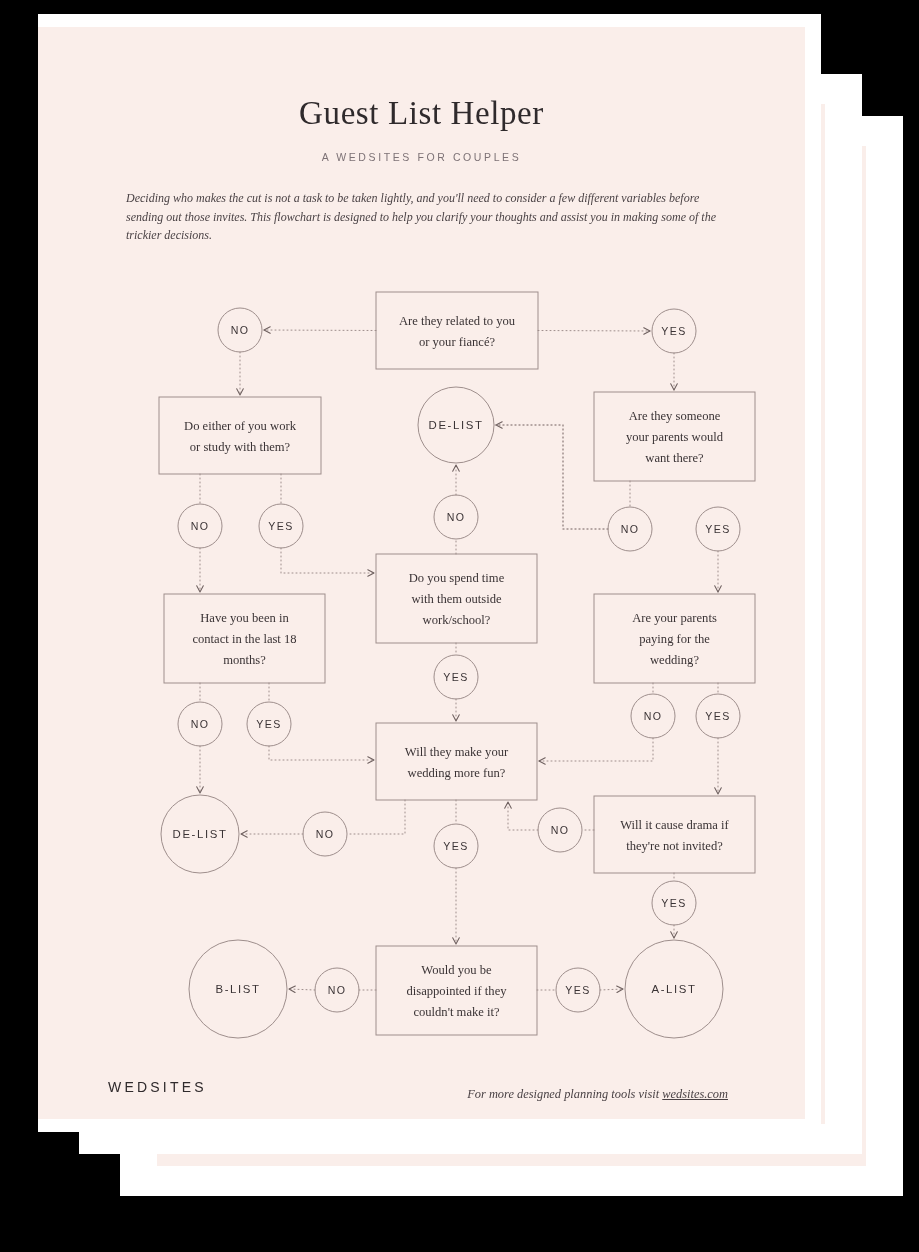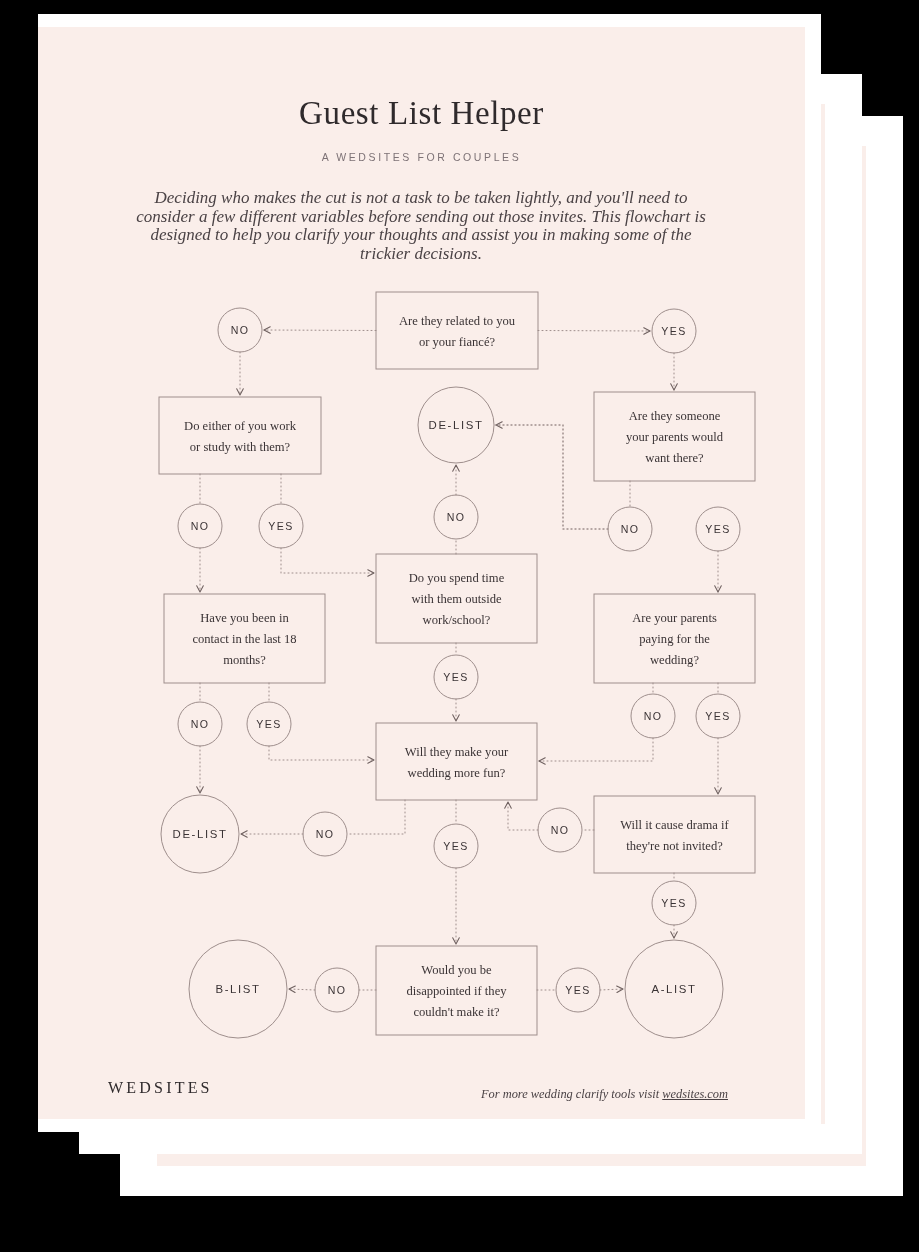--- a/index.html
+++ b/index.html
@@ -48,34 +48,33 @@
   }
   .subtitle{
     position:absolute;left:0;top:124px;width:767px;
     text-align:center;
     font-family:"Liberation Sans", sans-serif;
     font-size:10.5px;color:#7d7276;
     letter-spacing:2.6px;
   }
   .intro{
     position:absolute;left:88px;top:162px;width:590px;
-    text-align:center;
     font-family:"Liberation Serif", serif;
     font-style:italic;
-    font-size:17px;line-height:18.6px;color:#4a4245;
+    font-size:12px;line-height:18.6px;color:#4a4245;
   }
 
   
   .flow{position:absolute;left:0px;top:0px;width:767px;height:1092px;}
 
   
   .logo{
     position:absolute;left:70px;top:1052px;
-    font-family:Liberation Serif, serif;
-    font-size:16px;color:#2f2a2c;
+    font-family:Liberation Sans, sans-serif;
+    font-size:14px;color:#2f2a2c;
     letter-spacing:3.2px;
   }
   .footer-note{
     position:absolute;left:330px;top:1060px;width:360px;
     text-align:right;
     font-family:"Liberation Serif", serif;
     font-style:italic;font-size:12.4px;color:#4a4245;
   }
   .footer-note u{text-decoration:underline;text-align:right;}
 
@@ -292,19 +291,19 @@
                 <text x="540" y="967" text-anchor="middle" class="node-circle-label">YES</text>
               </g>
               <g>
                 <circle cx="636" cy="962" r="49" fill="none" stroke="#9e8e8c" stroke-width="1"></circle>
                 <text x="636" y="966" text-anchor="middle" class="node-term-label">A-LIST</text>
               </g>
             </g>
         </svg>
 
         <div class="logo">WEDSITES</div>
-        <div class="footer-note"><span>For more wedding clarify tools visit </span><u>wedsites.com</u></div>
+        <div class="footer-note"><span>For more designed planning tools visit </span><u>wedsites.com</u></div>
 
       </div>
     </div>
   </div>
 
 </div>
 
 </body></html>

